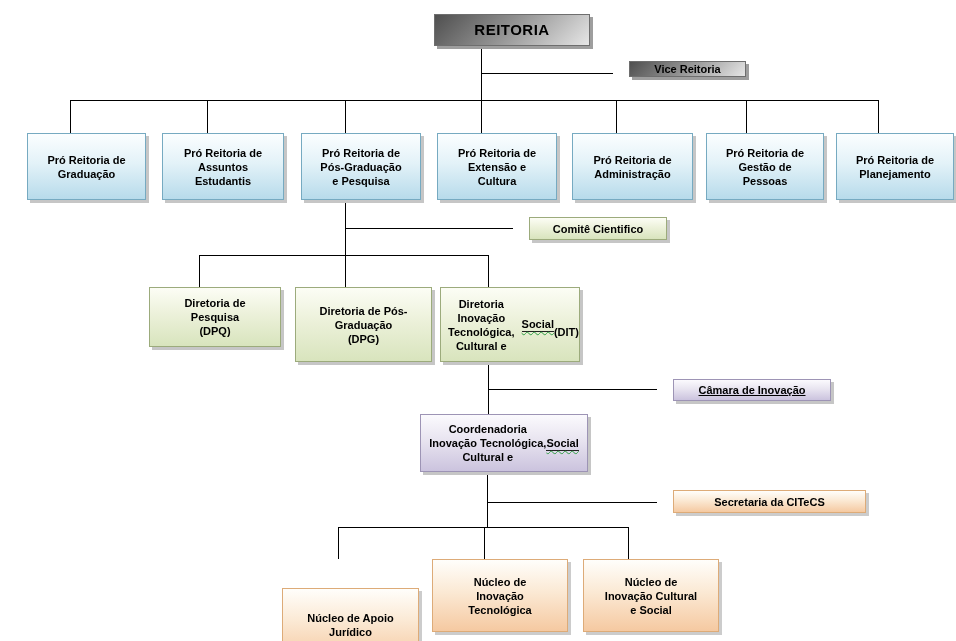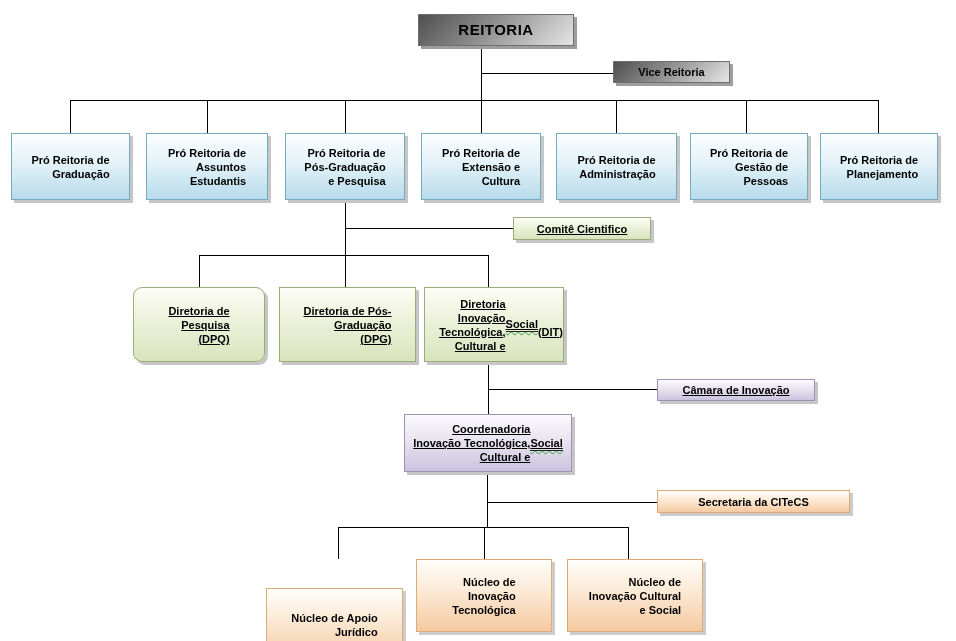--- a/index.html
+++ b/index.html
@@ -2,35 +2,35 @@
 <html><head>
 <meta charset="utf-8">
 <style>
   html,body { margin:0; padding:0; background:#ffffff; }
   .canvas {
     position:relative; width:956px; height:641px; background:#ffffff;
     font-family:"Liberation Sans", sans-serif; overflow:hidden;
   }
   .node {
     position:absolute; display:flex; align-items:center; justify-content:center;
-    text-align:right; font-weight:bold; font-size:11px; line-height:14px;
-    color:#000; white-space:pre-line; box-sizing:border-box;
+    text-align:center; font-weight:bold; font-size:11px; line-height:14px;
+    color:#000; white-space:pre-line; box-sizing:border-box;margin-left:16px;
   }
   .gray {
     background:linear-gradient(135deg,#4f4f4f 0%,#8f8f8f 45%,#e6e6e6 100%);
     border:1px solid #6e6e6e; box-shadow:3px 3px 0 #9e9e9e;
   }
   .gray.big { font-size:15px; letter-spacing:.5px; }
   .blue {
     background:linear-gradient(to bottom,#fbfeff 0%,#e3f2f8 45%,#b7dbeb 100%);
     border:1px solid #76aac1; box-shadow:3px 3px 0 #c6c6c6;
   }
   .green {
     background:linear-gradient(to bottom,#fcfdf5 0%,#ecf1da 45%,#d8e4bd 100%);
-    border:1px solid #9cab7c; box-shadow:3px 3px 0 #c6c6c6;text-decoration:underline;
+    border:1px solid #9cab7c; box-shadow:3px 3px 0 #c6c6c6;
   }
   .purple {
     background:linear-gradient(to bottom,#fbfafd 0%,#e8e4f0 45%,#cbc3de 100%);
     border:1px solid #9d94b5; box-shadow:3px 3px 0 #c6c6c6;
   }
   .orange {
     background:linear-gradient(to bottom,#fffefb 0%,#fbe9d4 45%,#f5c9a1 100%);
     border:1px solid #ddab78; box-shadow:3px 3px 0 #cccccc;
   }
   .hline, .vline { position:absolute; background:#000; }
@@ -70,21 +70,21 @@
   <div class="hline" style="left:488px; top:389px; width:169px;"></div>
 
   <div class="vline" style="left:487px; top:472px; height:55px;"></div>
   <div class="hline" style="left:487px; top:502px; width:170px;"></div>
   <div class="hline" style="left:338px; top:527px; width:291px;"></div>
   <div class="vline" style="left:338px; top:527px; height:32px;"></div>
   <div class="vline" style="left:484px; top:527px; height:32px;"></div>
   <div class="vline" style="left:628px; top:527px; height:32px;"></div>
 
   <div class="node gray big" style="left:418px; top:14px; width:156px; height:32px;">REITORIA</div>
-  <div class="node gray" style="left:613px; top:61px; width:117px; height:22px;">Vice Reitoria</div>
+  <div class="node gray" style="left:613px; top:61px; width:117px; height:16px;">Vice Reitoria</div>
 
   <div class="node blue" style="left:11px;  top:133px; width:119px; height:67px;">Pró Reitoria de
 Graduação</div>
   <div class="node blue" style="left:146px; top:133px; width:122px; height:67px;">Pró Reitoria de
 Assuntos
 Estudantis</div>
   <div class="node blue" style="left:285px; top:133px; width:120px; height:67px;">Pró Reitoria de
 Pós-Graduação
 e Pesquisa</div>
   <div class="node blue" style="left:421px; top:133px; width:120px; height:67px;">Pró Reitoria de
@@ -93,33 +93,33 @@
   <div class="node blue" style="left:556px; top:133px; width:121px; height:67px;">Pró Reitoria de
 Administração</div>
   <div class="node blue" style="left:690px; top:133px; width:118px; height:67px;">Pró Reitoria de
 Gestão de
 Pessoas</div>
   <div class="node blue" style="left:820px; top:133px; width:118px; height:67px;">Pró Reitoria de
 Planejamento</div>
 
   <div class="node green" style="left:513px; top:217px; width:138px; height:23px;">Comitê Cientifico</div>
 
-  <div class="node green" style="left:133px; top:287px; width:132px; height:75px;border-radius:9px;">Diretoria de
+  <div class="node green" style="left:133px; top:287px; width:132px; height:60px;">Diretoria de
 Pesquisa
 (DPQ)</div>
   <div class="node green" style="left:279px; top:287px; width:137px; height:75px;">Diretoria de Pós-
 Graduação
 (DPG)</div>
   <div class="node green" style="left:424px; top:287px; width:140px; height:75px;">Diretoria Inovação
 Tecnológica,
 Cultural e <span class="wavy-word">Social</span>
 (DIT)</div>
 
   <div class="node purple" style="left:657px; top:379px; width:158px; height:22px;text-decoration:underline;">Câmara de Inovação</div>
-  <div class="node purple" style="left:404px; top:414px; width:168px; height:58px;text-decoration:underline;">Coordenadoria
+  <div class="node purple" style="left:404px; top:414px; width:168px; height:58px;">Coordenadoria
 Inovação Tecnológica,
 Cultural e <span class="wavy-word">Social</span></div>
   <div class="node orange" style="left:657px; top:490px; width:193px; height:23px;">Secretaria da CITeCS</div>
 
   <div class="node orange" style="left:266px; top:588px; width:137px; height:73px;">Núcleo de Apoio
 Jurídico</div>
   <div class="node orange" style="left:416px; top:559px; width:136px; height:73px;">Núcleo de
 Inovação
 Tecnológica</div>
   <div class="node orange" style="left:567px; top:559px; width:136px; height:73px;">Núcleo de

